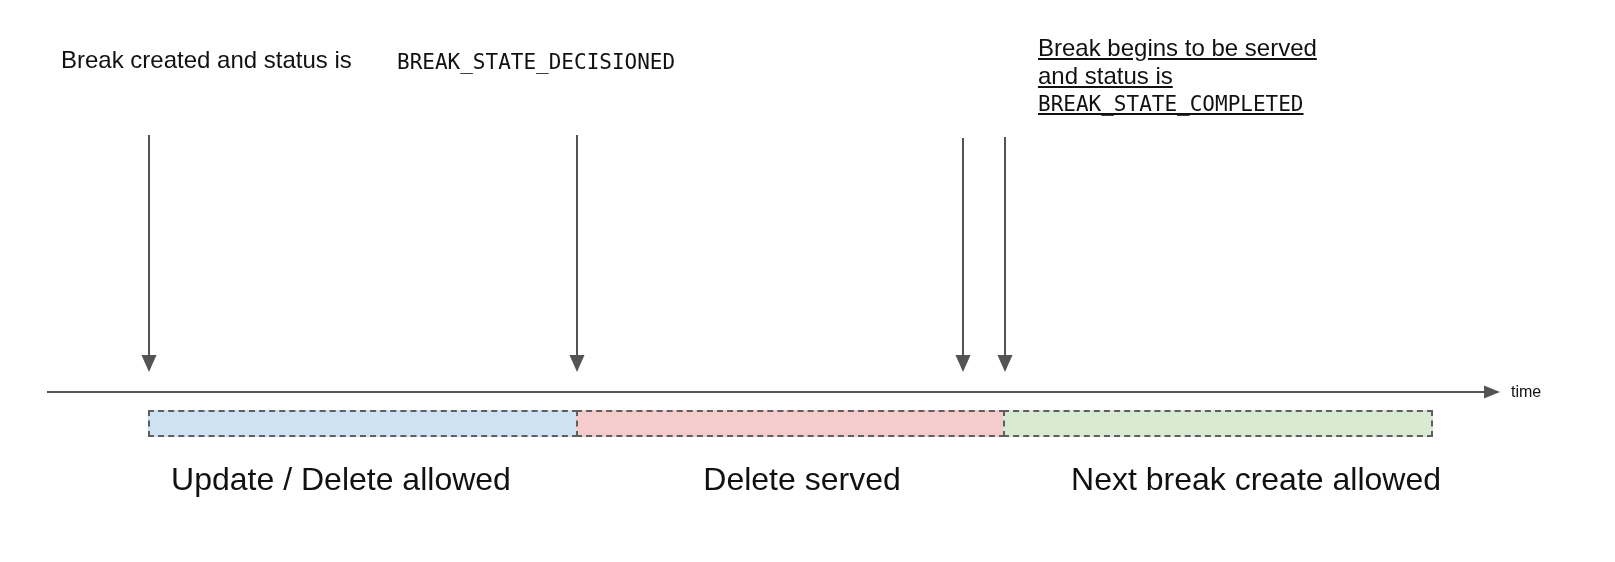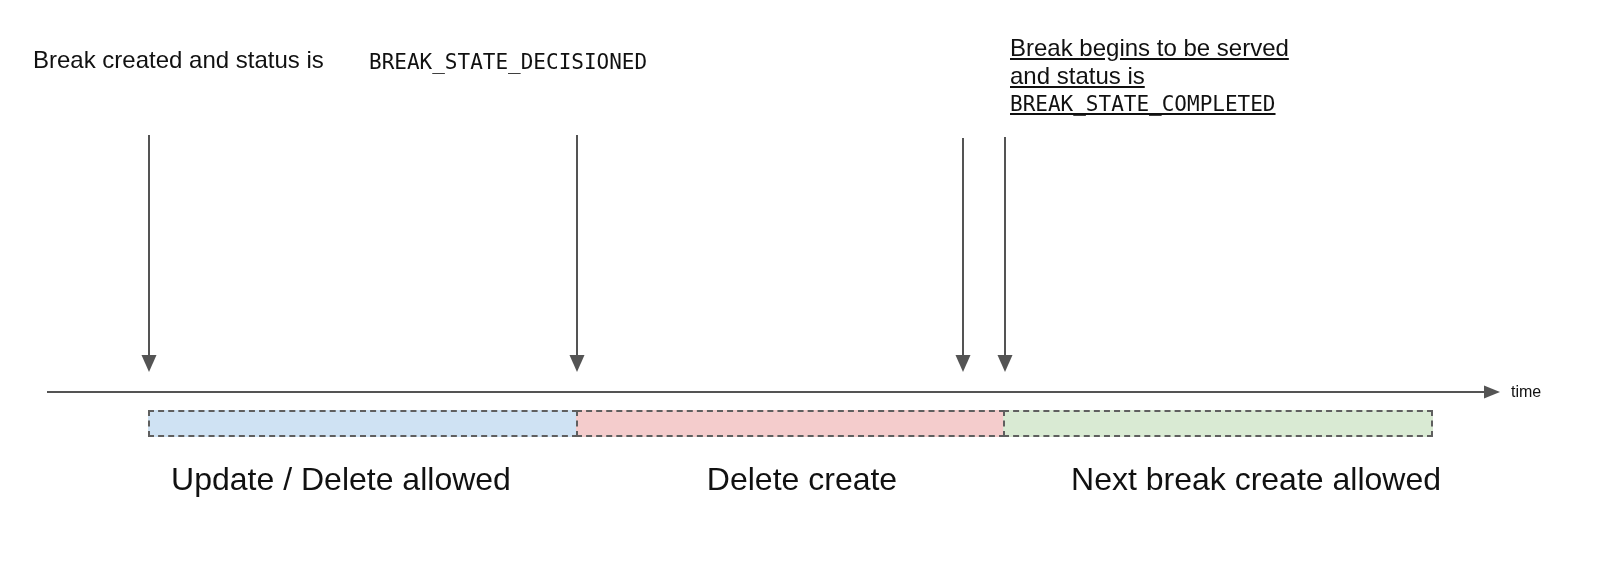--- a/index.html
+++ b/index.html
@@ -11,20 +11,21 @@
     font-family: "Liberation Sans", sans-serif;
     color: var(--text, #111111);
     overflow: hidden;
   }
   .annotation {
     position: absolute;
     text-align: left;
     font-size: 24px;
     line-height: 31px;
     white-space: nowrap;
+    margin-left: 28px;
   }
   .annotation .code {
     font-family: "DejaVu Sans Mono", monospace;
     font-size: 21px;
   }
   .annotation.tight { line-height: 28px; text-decoration: underline; }
   svg.connectors {
     position: absolute;
     left: 0; top: 0;
     width: 1615px; height: 562px;
@@ -104,16 +105,16 @@
     </g>
   </svg>
 
   <div class="axis-label">time</div>
 
   <div class="segment s0" style="background: rgb(207, 226, 243);"></div>
   <div class="segment s1" style="background: rgb(244, 204, 204);"></div>
   <div class="segment s2" style="background: rgb(217, 234, 211);"></div>
 
   <div class="segment-label l0">Update / Delete allowed</div>
-  <div class="segment-label l1">Delete create</div>
+  <div class="segment-label l1">Delete served</div>
   <div class="segment-label l2">Next break create allowed</div>
 
 </div>
 
 </body></html>

